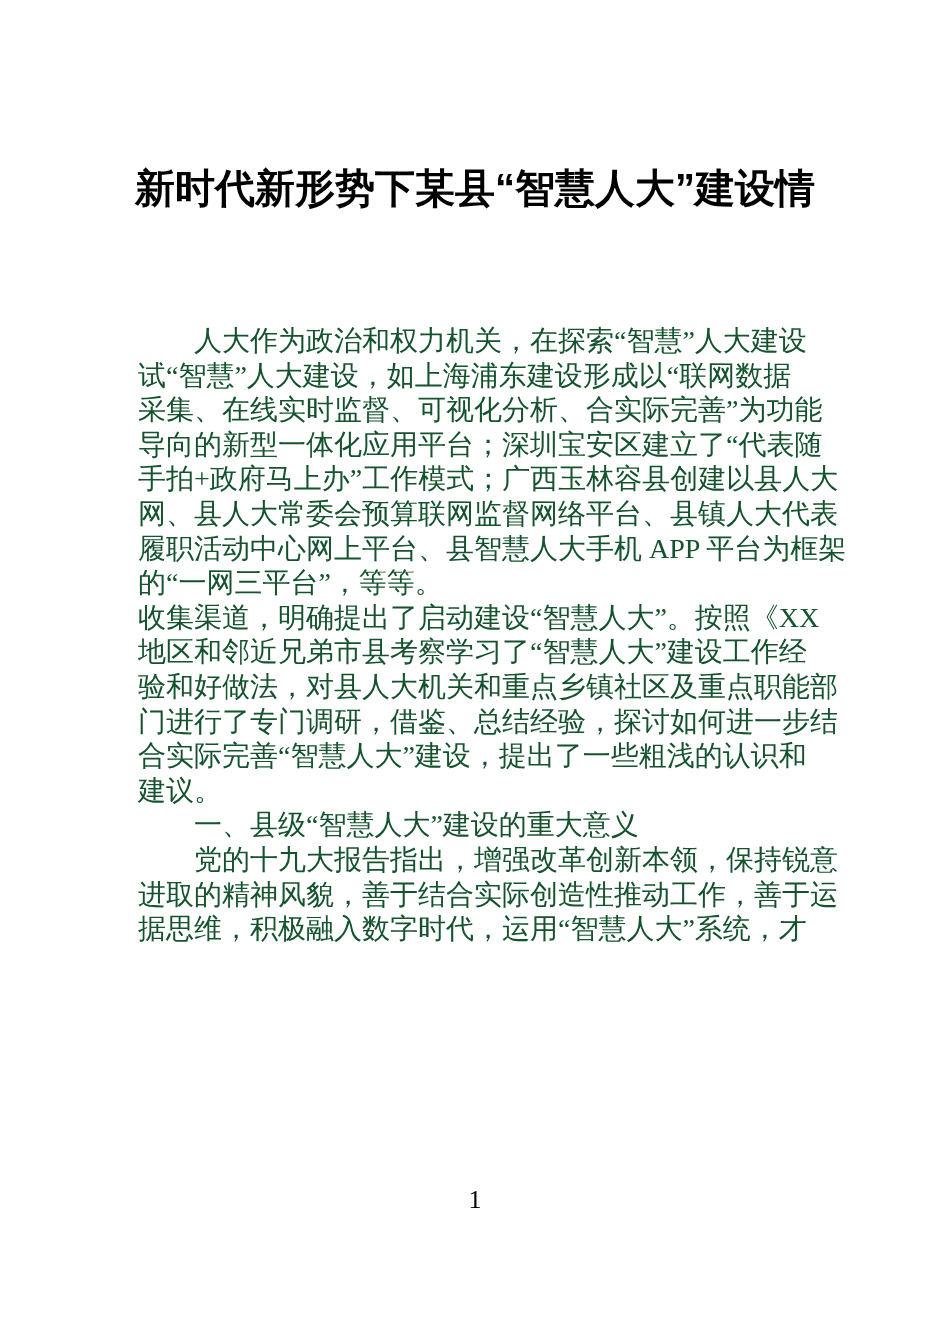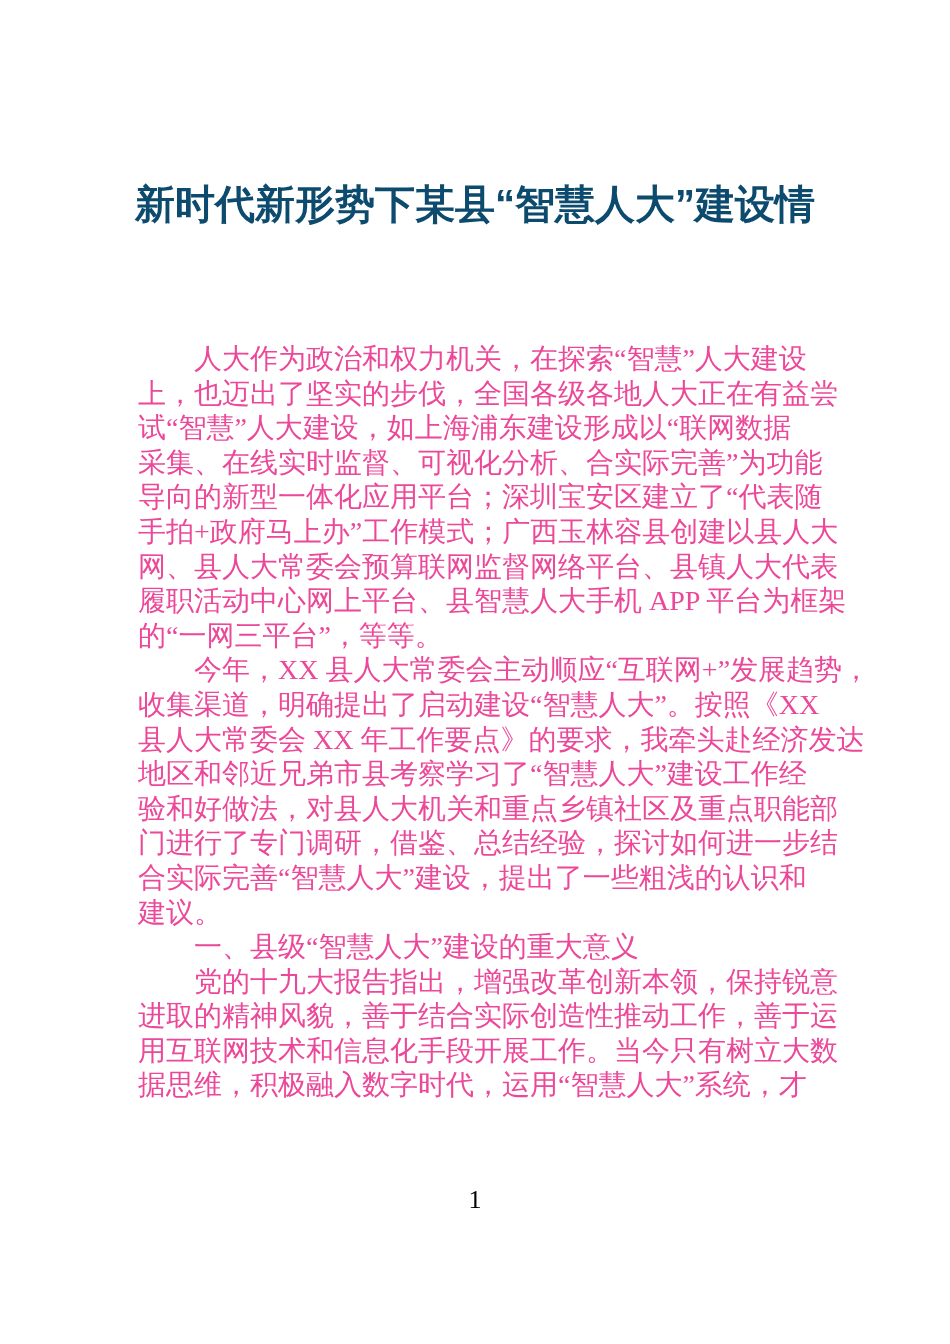--- a/index.html
+++ b/index.html
@@ -10,42 +10,42 @@
   .page {
     position: relative;
     width: 950px;
     height: 1344px;
     background: #ffffff;
     overflow: hidden;
     color: #000000;
   }
   .doc-title {
     position: absolute;
-    top: 168px;
+    top: 152px;
     left: 0;
     width: 100%;
     text-align: center;
     font-family: "Liberation Sans", "DejaVu Sans", sans-serif;
     font-weight: 700;
     font-size: 40px;
     line-height: 72px;
-    color: #0c4a6e;
+    color: #000000;
   }
   .title-line {
     white-space: nowrap;
   }
   .doc-body {
     position: absolute;
-    top: 342px;
+    top: 324px;
     left: 138px;
     width: 676px;
     font-family: "Liberation Serif", "DejaVu Serif", serif;
     font-size: 28px;
     line-height: 34.6px;
-    color: #ec4899;
+    color: #14532d;
   }
   .body-line {
     white-space: nowrap;
   }
   .body-line.indent {
     text-indent: 56px;
   }
   .body-line.bold {
     font-weight: 400;
   }
@@ -63,36 +63,32 @@
 </style>
 </head>
 <body>
 
 <div class="page">
   <div class="doc-title">
       <div class="title-line">新时代新形势下某县“智慧人大”建设情</div>
     </div>
   <div class="doc-body">
       <div class="body-line indent">人大作为政治和权力机关，在探索“智慧”人大建设</div>
-      <div class="body-line">上，也迈出了坚实的步伐，全国各级各地人大正在有益尝</div>
       <div class="body-line">试“智慧”人大建设，如上海浦东建设形成以“联网数据</div>
       <div class="body-line">采集、在线实时监督、可视化分析、合实际完善”为功能</div>
       <div class="body-line">导向的新型一体化应用平台；深圳宝安区建立了“代表随</div>
       <div class="body-line">手拍+政府马上办”工作模式；广西玉林容县创建以县人大</div>
       <div class="body-line">网、县人大常委会预算联网监督网络平台、县镇人大代表</div>
       <div class="body-line">履职活动中心网上平台、县智慧人大手机 APP 平台为框架</div>
       <div class="body-line">的“一网三平台”，等等。</div>
-      <div class="body-line indent">今年，XX 县人大常委会主动顺应“互联网+”发展趋势，</div>
       <div class="body-line">收集渠道，明确提出了启动建设“智慧人大”。按照《XX</div>
-      <div class="body-line">县人大常委会 XX 年工作要点》的要求，我牵头赴经济发达</div>
       <div class="body-line">地区和邻近兄弟市县考察学习了“智慧人大”建设工作经</div>
       <div class="body-line">验和好做法，对县人大机关和重点乡镇社区及重点职能部</div>
       <div class="body-line">门进行了专门调研，借鉴、总结经验，探讨如何进一步结</div>
       <div class="body-line">合实际完善“智慧人大”建设，提出了一些粗浅的认识和</div>
       <div class="body-line">建议。</div>
       <div class="body-line indent bold">一、县级“智慧人大”建设的重大意义</div>
       <div class="body-line indent">党的十九大报告指出，增强改革创新本领，保持锐意</div>
       <div class="body-line">进取的精神风貌，善于结合实际创造性推动工作，善于运</div>
-      <div class="body-line">用互联网技术和信息化手段开展工作。当今只有树立大数</div>
       <div class="body-line">据思维，积极融入数字时代，运用“智慧人大”系统，才</div>
     </div>
   <div class="page-number">1</div>
 </div>
 
 </body></html>

